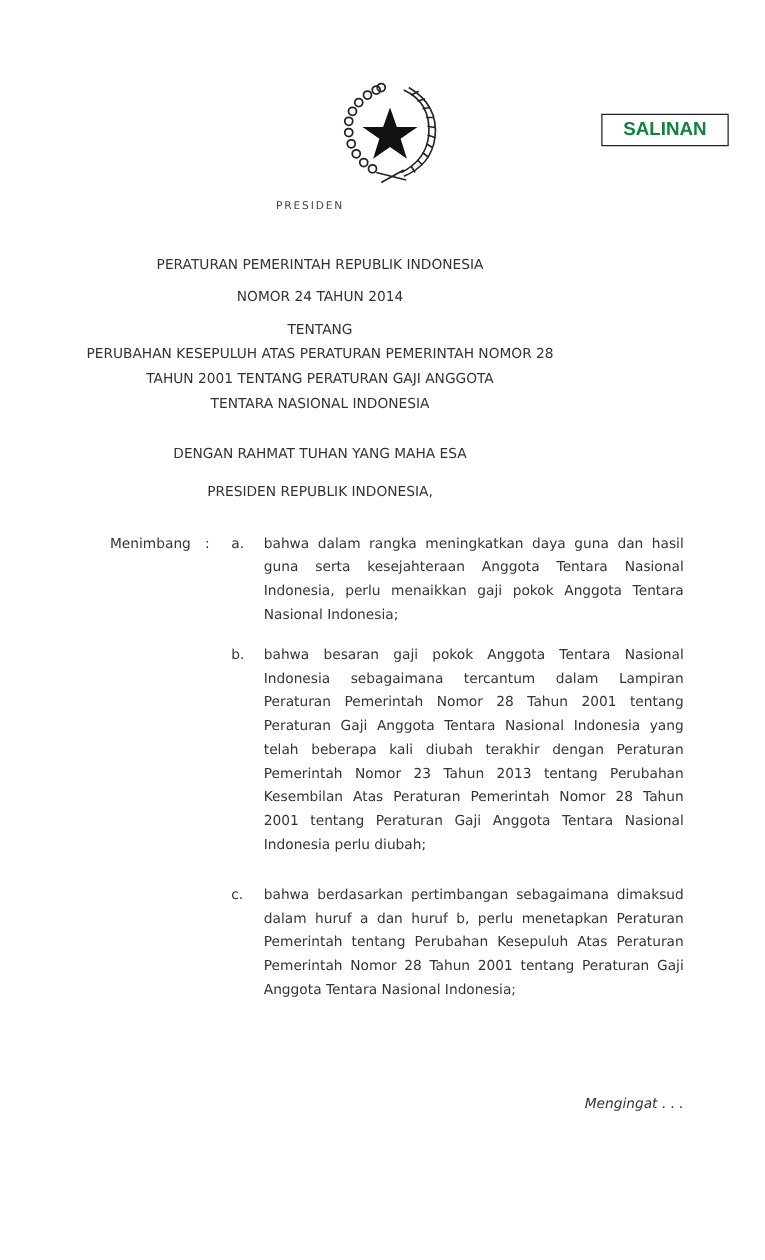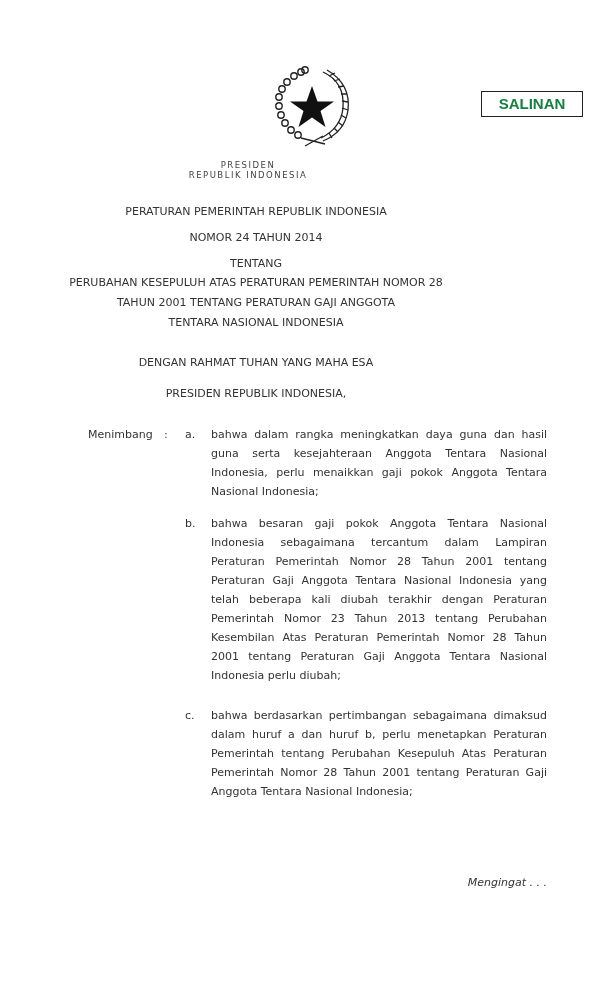--- a/index.html
+++ b/index.html
@@ -50,21 +50,20 @@
     <path d="M30 74 L54 80 M52 72 L34 82" stroke="#222" stroke-width="1.3" fill="none"></path>
 
     <polygon points="41,22 46.5,37.5 63,37.5 49.5,47 54.5,63 41,53.5 27.5,63 32.5,47 19,37.5 35.5,37.5" fill="#111"></polygon>
   </svg>
 </div>
 
 <div class="salinan">SALINAN</div>
 
 <div class="pres-label">
   <div>PRESIDEN</div>
-  <div>REPUBLIK INDONESIA</div>
 </div>
 
 <div class="center-line" style="top:205px">PERATURAN PEMERINTAH REPUBLIK INDONESIA</div>
 <div class="center-line" style="top:231px">NOMOR 24 TAHUN 2014</div>
 <div class="center-line" style="top:257px">TENTANG</div>
 <div class="center-line" style="top:276px">PERUBAHAN KESEPULUH ATAS PERATURAN PEMERINTAH NOMOR 28</div>
 <div class="center-line" style="top:296px">TAHUN 2001 TENTANG PERATURAN GAJI ANGGOTA</div>
 <div class="center-line" style="top:316px">TENTARA NASIONAL INDONESIA</div>
 
 <div class="center-line" style="top:356px">DENGAN RAHMAT TUHAN YANG MAHA ESA</div>

